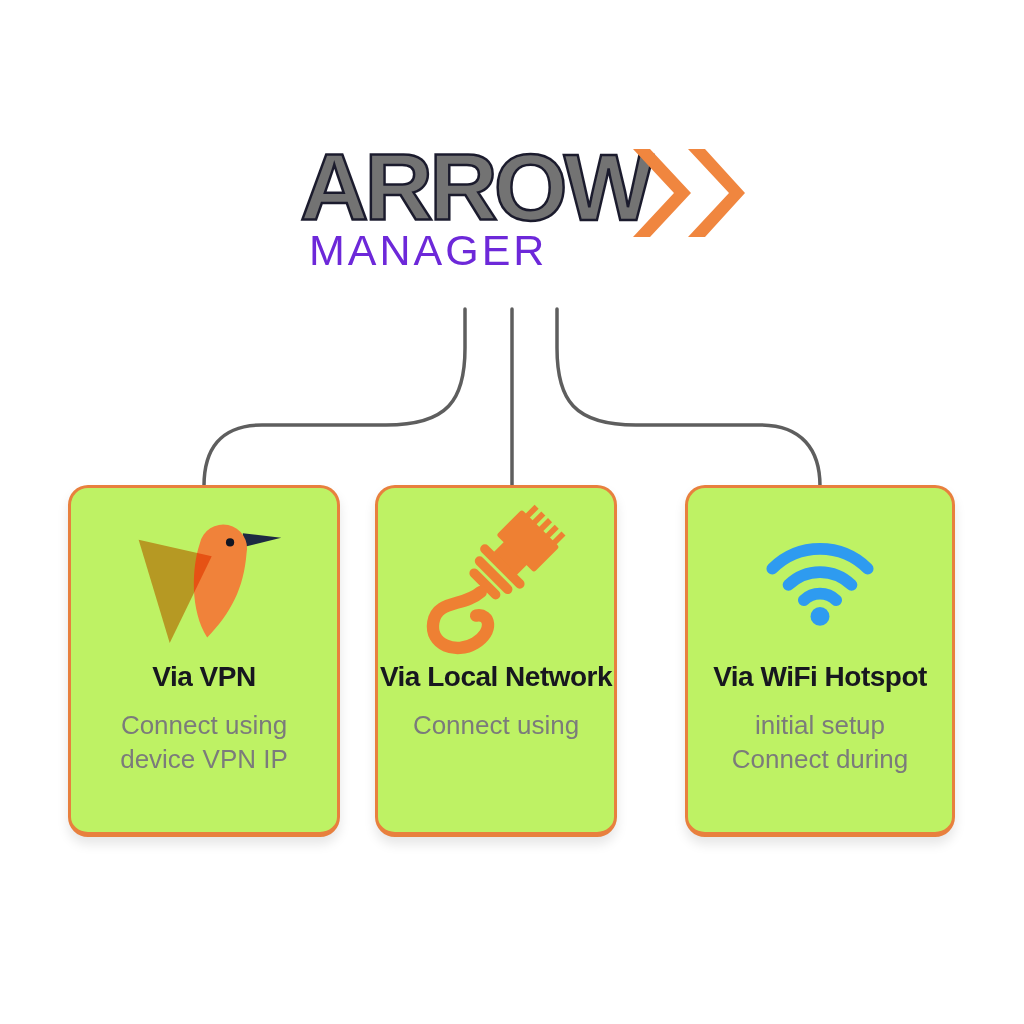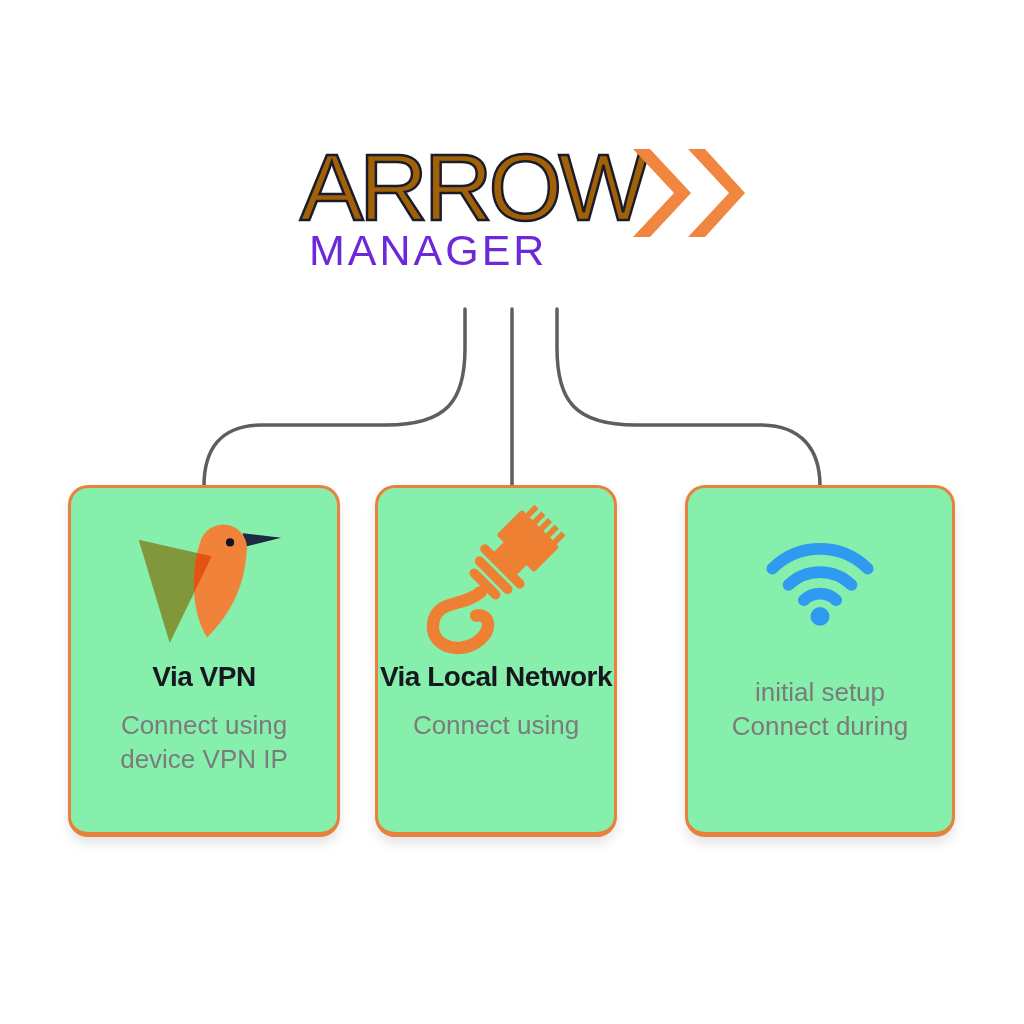--- a/index.html
+++ b/index.html
@@ -3,37 +3,37 @@
 <meta charset="utf-8">
 <style>
   html,body{margin:0;padding:0;}
   body{
     width:1024px;height:1024px;position:relative;background:#ffffff;
     font-family:"Liberation Sans", sans-serif;overflow:hidden;
   }
   
   .logo-title{
     position:absolute;left:300px;top:140px;
-    font-size:95px;line-height:1;font-weight:normal;
-    color:#a16207;letter-spacing:-4px;text-align:right;
+    font-size:95px;line-height:1;font-weight:bold;
+    color:#737373;letter-spacing:-4px;text-align:right;
     -webkit-text-stroke:2.5px #1B1B2D;
   }
   .logo-chevrons{position:absolute;left:633px;top:149px;width:112px;height:88px;}
   .logo-subtitle{
     position:absolute;left:309px;top:229px;
     font-size:43px;line-height:1;font-weight:400;
     color:#6d28d9;letter-spacing:3px;
   }
   
   .connectors{position:absolute;left:0;top:0;width:1024px;height:1024px;pointer-events:none;}
   .connectors path{stroke:#5E5E5E;stroke-width:3.5;fill:none;stroke-linecap:round;}
   
   .card{
     position:absolute;top:485px;height:352px;box-sizing:border-box;
-    background:#86efac;border:3px solid #E8803E;border-bottom-width:5px;
+    background:#bef264;border:3px solid #E8803E;border-bottom-width:5px;
     border-radius:20px;box-shadow:0 7px 12px rgba(0,0,0,0.10);
     display:flex;flex-direction:column;align-items:center;
   }
   .card-vpn{left:68px;width:272px;}
   .card-lan{left:375px;width:242px;}
   .card-wifi{left:685px;width:270px;}
   .card-icon{
     height:172px;width:100%;display:flex;align-items:center;justify-content:center;
     padding-top:10px;box-sizing:border-box;
   }
@@ -107,17 +107,18 @@
   <div class="card-icon">
     <svg width="126" height="99" viewBox="0 0 140 110">
       <g fill="none" stroke="#2E9BF0" stroke-width="13" stroke-linecap="round">
         <path d="M 17,43 A 75,75 0 0 1 123,43"></path>
         <path d="M 35,61 A 50,50 0 0 1 105,61"></path>
         <path d="M 52,78 A 26,26 0 0 1 88,78"></path>
       </g>
       <circle cx="70" cy="96" r="10.5" fill="#2E9BF0"></circle>
     </svg>
   </div>
+  <div class="card-title">Via WiFi Hotspot</div>
   <div class="card-desc">
     <div>initial setup</div>
     <div>Connect during</div>
   </div>
 </div>
 
 </body></html>

